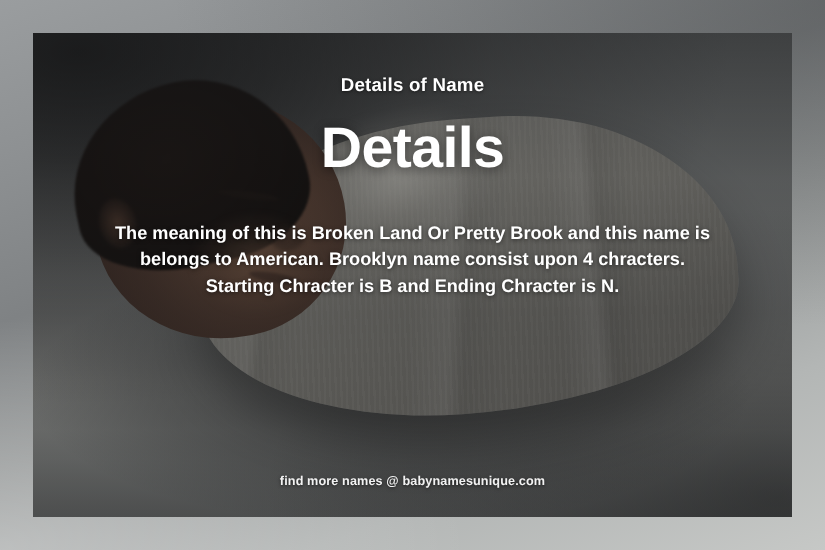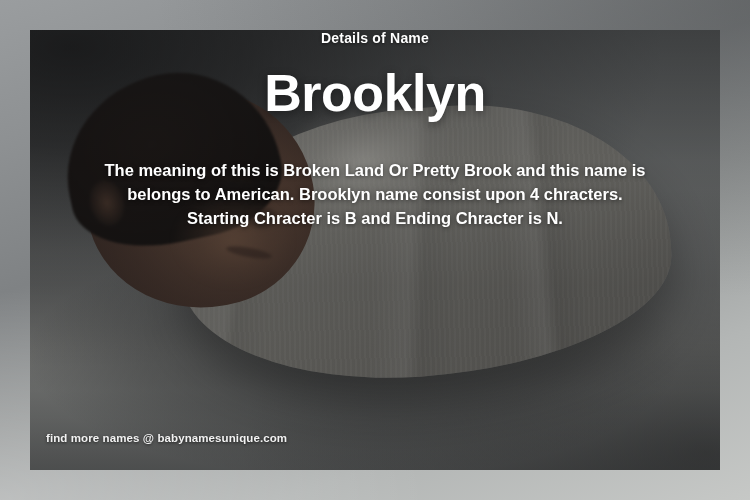--- a/index.html
+++ b/index.html
@@ -204,21 +204,22 @@
   
   #content {
     position: absolute;
     inset: 0;
     display: flex;
     flex-direction: column;
     align-items: center;
     z-index: 6;
   }
   #kicker {
-    font-size: 14px;
+    margin-top: 38px;
+    font-size: 17px;
     font-weight: bold;
     color: #ffffff;
     letter-spacing: 0.2px;
     text-shadow: 0 1px 3px rgba(0,0,0,0.55);
     text-align: left;
   }
   #name-title {
     margin-top: 21px;
     font-size: 52px;
     font-weight: bold;
@@ -233,23 +234,24 @@
     width: 560px;
     font-size: 16.5px;
     font-weight: bold;
     line-height: 1.45;
     color: #ffffff;
     text-align: center;
     text-shadow: 0 1px 4px rgba(0,0,0,0.55);
   }
   #footer {
     position: absolute;
-    left: 16px;
+    left: 0;
     right: 0;
     bottom: 24px;
+    text-align: center;
   }
   #footer-text {
     font-size: 11.5px;
     font-weight: bold;
     color: #f2f2f2;
     letter-spacing: 0.1px;
     text-shadow: 0 1px 3px rgba(0,0,0,0.6);
   }
 </style>
 </head>
@@ -274,21 +276,21 @@
     <div id="baby-ear"></div>
     <div id="baby-eye"></div>
     <div id="baby-nose"></div>
     <div id="baby-mouth"></div>
 
     <div class="photo-layer" id="photo-overlay"></div>
 
     <div id="content">
       <div id="kicker">Details of Name</div>
 
-      <div id="name-title">Brooklyn</div>
+      <div id="name-title">Details</div>
 
       <div id="description">The meaning of this is Broken Land Or Pretty Brook and this name is belongs to American. Brooklyn name consist upon 4 chracters. Starting Chracter is B and Ending Chracter is N.</div>
 
       <div id="footer">
         <span id="footer-text">find more names @ babynamesunique.com</span>
       </div>
     </div>
 
   </div>
 </div>

